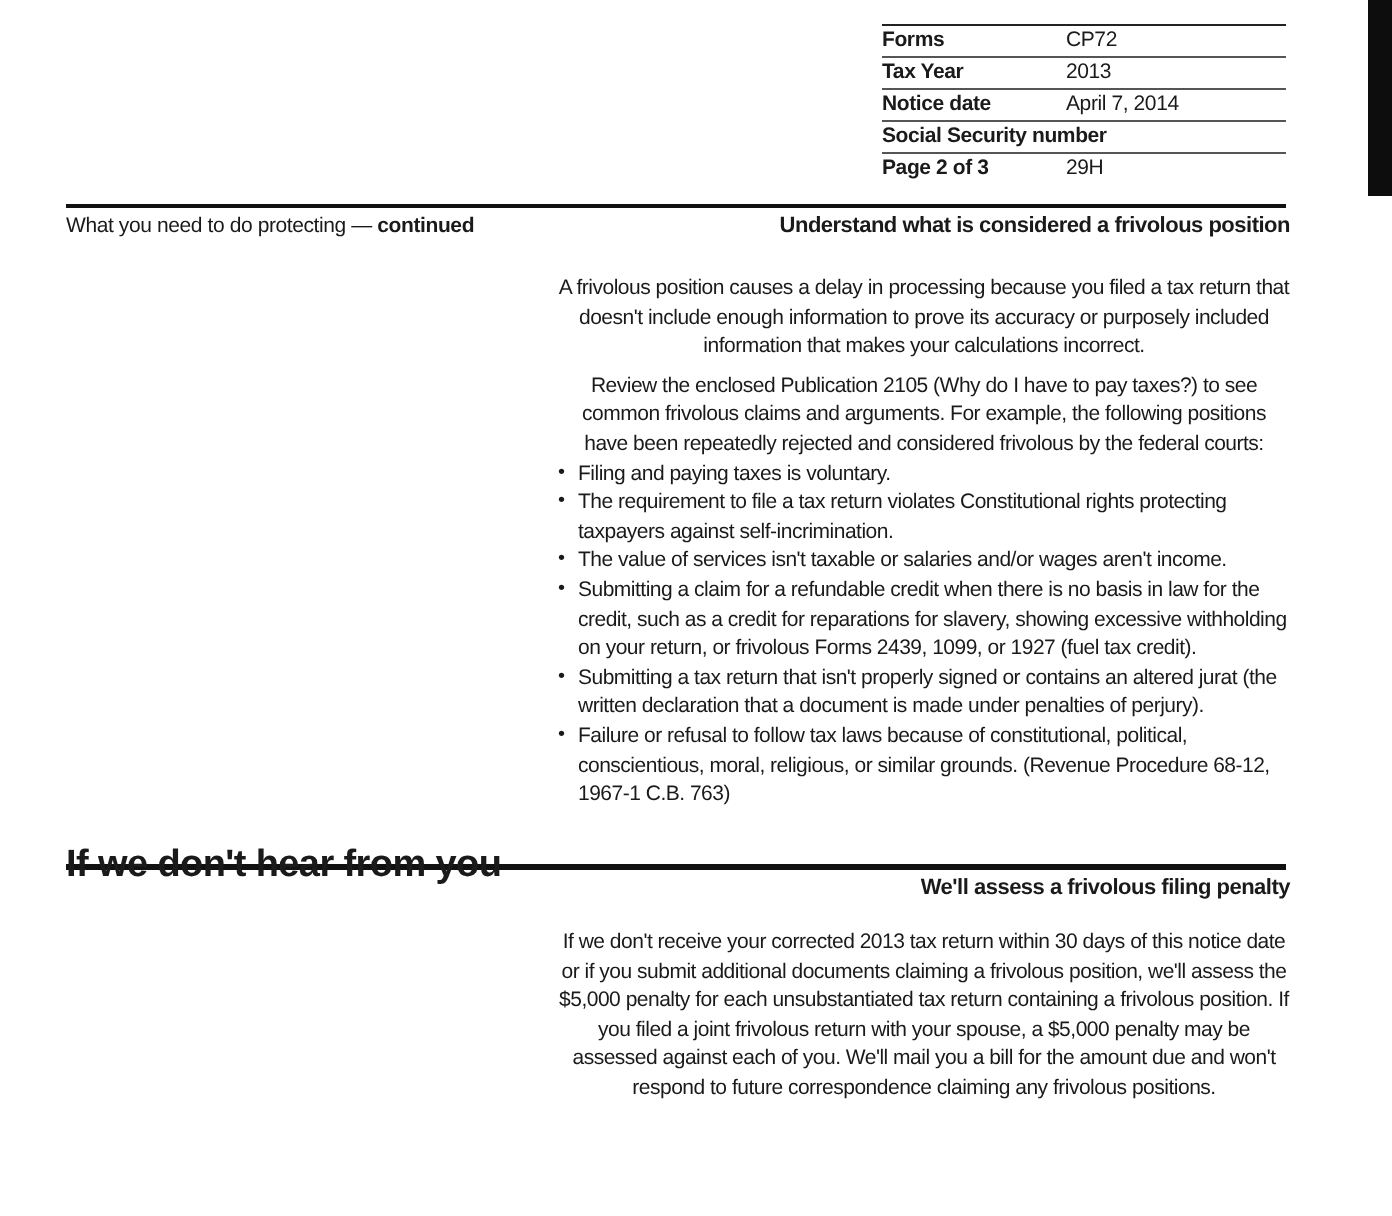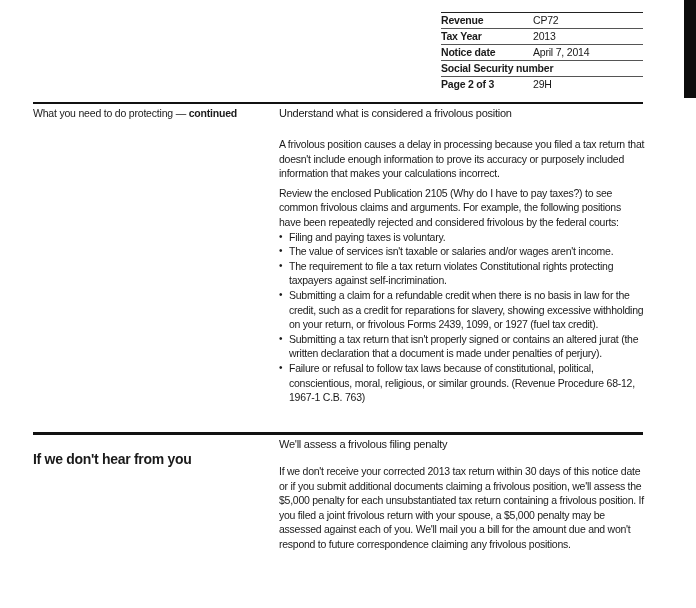--- a/index.html
+++ b/index.html
@@ -35,50 +35,50 @@
     .rule-1 { top: 102px; height: 2px; }
     .rule-2 { top: 432px; height: 2.5px; }
 
     
     .left-label {
       position: absolute; left: 33px; font-size: 10.5px; letter-spacing: -0.2px;
     }
     .left-label-1 { top: 107px; }
     .left-label-1 b { font-weight: bold; }
     .left-label-2 {
-      top: 451px; font-size: 14px; font-weight: bold; letter-spacing: -0.3px;
+      top: 422px; font-size: 19px; font-weight: bold; letter-spacing: -0.3px;
     }
 
     
     .col {
       position: absolute; left: 279px; width: 366px;
       font-size: 10.5px; line-height: 14.6px; letter-spacing: -0.25px;
     }
     .col-1 { top: 106px; }
     .col-2 { top: 437px; }
     .section-heading {
-      font-weight: normal; font-size: 11px; line-height: 15px; margin: 0;
+      font-weight: bold; font-size: 11px; line-height: 15px; margin: 0; text-align: right;
     }
     .col-1 .section-heading { margin-bottom: 16px; }
     .col-2 .section-heading { margin-bottom: 12px; }
-    p { margin: 0 0 5px 0; }
+    p { margin: 0 0 5px 0; text-align: center; }
     ul { margin: 0; padding: 0; list-style: none; }
     li { position: relative; padding-left: 10px; }
     li::before {
       content: "\2022"; position: absolute; left: 0; top: 0; font-size: 10px;
     }
   </style>
 </head>
 <body>
 
 <div class="page">
 
   <div class="info-table">
     <div class="info-row">
-      <span class="info-label">Revenue</span>
+      <span class="info-label">Forms</span>
       <span class="info-value">CP72</span>
     </div>
     <div class="info-row">
       <span class="info-label">Tax Year</span>
       <span class="info-value">2013</span>
     </div>
     <div class="info-row">
       <span class="info-label">Notice date</span>
       <span class="info-value">April 7, 2014</span>
     </div>
@@ -99,22 +99,22 @@
   <div class="left-label left-label-1">
     <span>What you need to do protecting — </span><b>continued</b>
   </div>
 
   <div class="col col-1">
     <h3 class="section-heading">Understand what is considered a frivolous position</h3>
     <p>A frivolous position causes a delay in processing because you filed a tax return that doesn't include enough information to prove its accuracy or purposely included information that makes your calculations incorrect.</p>
     <p style="margin-bottom:0">Review the enclosed Publication 2105 (Why do I have to pay taxes?) to see common frivolous claims and arguments. For example, the following positions have been repeatedly rejected and considered frivolous by the federal courts:</p>
     <ul>
       <li>Filing and paying taxes is voluntary.</li>
+      <li>The requirement to file a tax return violates Constitutional rights protecting taxpayers against self-incrimination.</li>
       <li>The value of services isn't taxable or salaries and/or wages aren't income.</li>
-      <li>The requirement to file a tax return violates Constitutional rights protecting taxpayers against self-incrimination.</li>
       <li>Submitting a claim for a refundable credit when there is no basis in law for the credit, such as a credit for reparations for slavery, showing excessive withholding on your return, or frivolous Forms 2439, 1099, or 1927 (fuel tax credit).</li>
       <li>Submitting a tax return that isn't properly signed or contains an altered jurat (the written declaration that a document is made under penalties of perjury).</li>
       <li>Failure or refusal to follow tax laws because of constitutional, political, conscientious, moral, religious, or similar grounds. (Revenue Procedure 68-12, 1967-1 C.B. 763)</li>
     </ul>
   </div>
 
   <div class="rule rule-2"></div>
 
   <div class="left-label left-label-2">If we don't hear from you</div>
 

